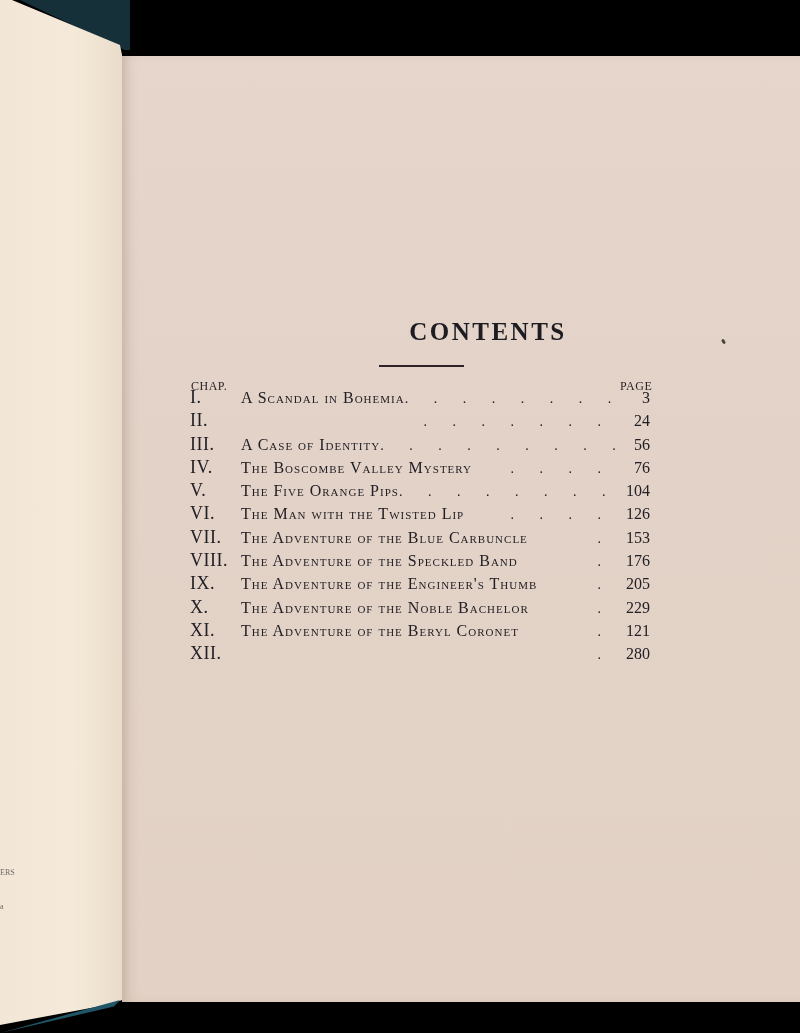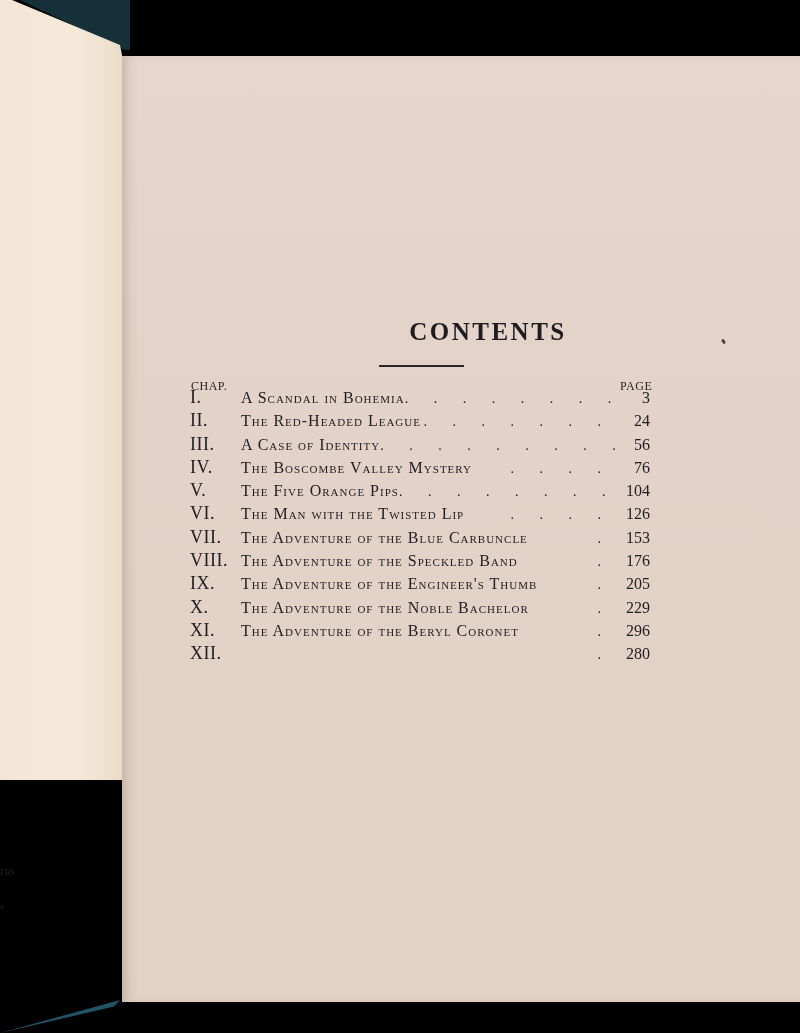--- a/index.html
+++ b/index.html
@@ -1,21 +1,21 @@
 <!DOCTYPE html>
 <html><head>
   <meta charset="utf-8">
   <style>
     html, body { margin: 0; padding: 0; }
     body {
       width: 800px; height: 1033px; background: #000; position: relative; overflow: hidden;
       font-family: "Liberation Serif", "DejaVu Serif", serif;
     }
     .left-page {
-      position: absolute; left: 0; top: 0; width: 122px; height: 780px;
+      position: absolute; left: 0; top: 0; width: 122px; height: 1033px;
       background: linear-gradient(90deg, #f2e6d6 0%, #f5ead9 60%, #eadccb 100%);
       clip-path: polygon(0 0, 12px 0, 120px 45px, 122px 55px, 122px 1000px, 112px 1004px, 0 1025px);
     }
     .cover-edge-top {
       position: absolute; left: 20px; top: 0; width: 110px; height: 50px;
       background: #16303a;
       clip-path: polygon(0 0, 100% 0, 100% 100%, 95% 100%);
     }
     .cover-edge-bottom {
       position: absolute; left: 0; top: 1000px; width: 120px; height: 33px;
@@ -68,21 +68,20 @@
 
   <div class="toc">
     <div class="row">
       <span class="num">I.</span>
       <span class="ttl">A Scandal in Bohemia</span>
       <span class="dots">. . . . . . . .</span>
       <span class="pg">3</span>
     </div>
     <div class="row">
       <span class="num">II.</span>
-      <span class="ttl">The Red-Headed League</span>
       <span class="dots">. . . . . . .</span>
       <span class="pg">24</span>
     </div>
     <div class="row">
       <span class="num">III.</span>
       <span class="ttl">A Case of Identity</span>
       <span class="dots">. . . . . . . . .</span>
       <span class="pg">56</span>
     </div>
     <div class="row">
@@ -124,21 +123,21 @@
     <div class="row">
       <span class="num">X.</span>
       <span class="ttl">The Adventure of the Noble Bachelor</span>
       <span class="dots">.</span>
       <span class="pg">229</span>
     </div>
     <div class="row">
       <span class="num">XI.</span>
       <span class="ttl">The Adventure of the Beryl Coronet</span>
       <span class="dots">.</span>
-      <span class="pg">296</span>
+      <span class="pg">121</span>
     </div>
     <div class="row">
       <span class="num">XII.</span>
       <span class="dots">.</span>
       <span class="pg">280</span>
     </div>
   </div>
 </div>
 
 </body></html>

